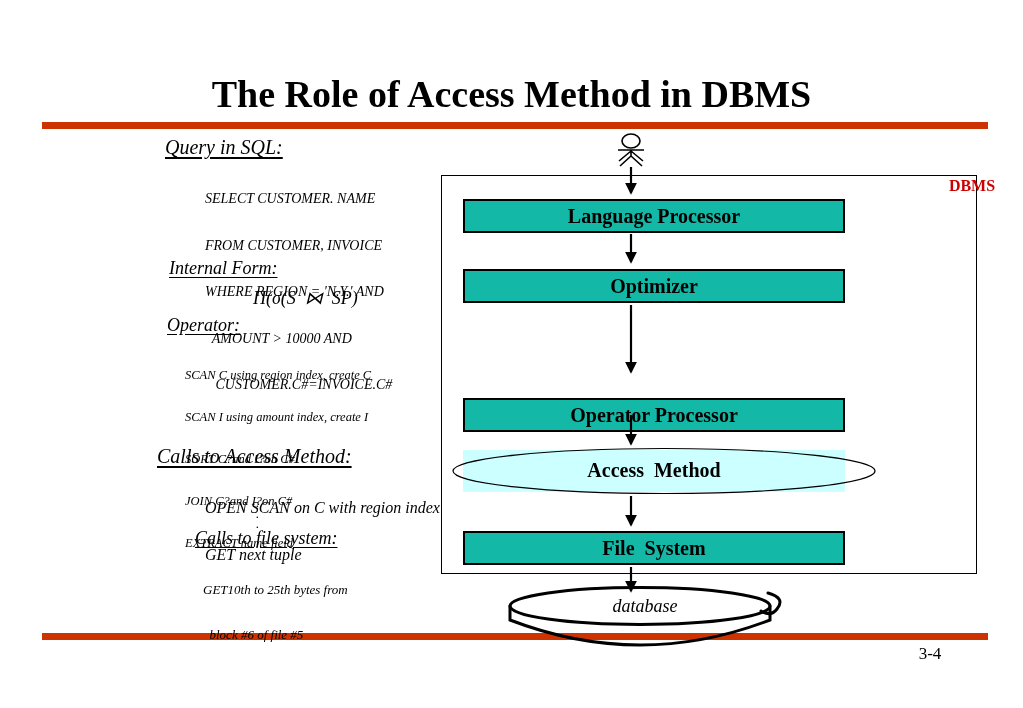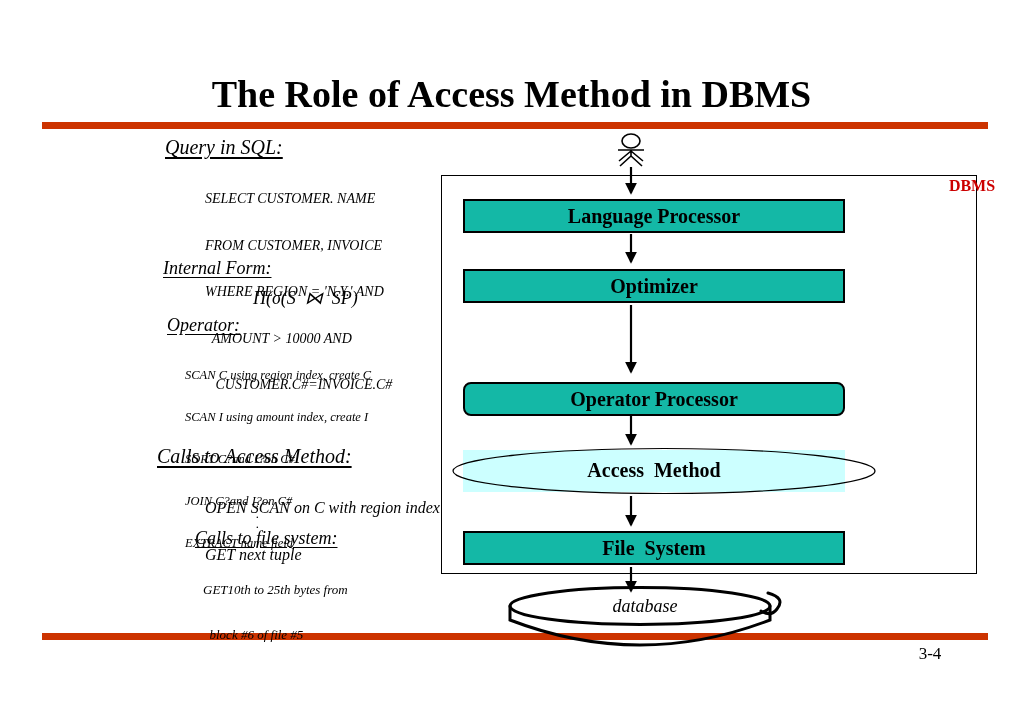--- a/index.html
+++ b/index.html
@@ -32,21 +32,21 @@
   .dbms-container { left:441px; top:175px; width:536px; height:399px; border:1.5px solid #000; box-sizing:border-box; }
   .dbms-label { left:901px; top:177px; width:62px; text-align:center; color:#CC0000; font-weight:bold; font-size:16px;margin-left:40px; }
 
   .pbox {
     left:463px; width:382px; height:34px; border:2.5px solid #000; box-sizing:border-box;
     background:#14b8a6; display:flex; align-items:center; justify-content:center;
     font-weight:bold; font-size:20px; white-space:pre;
   }
   .box-lp  { top:199px; }
   .box-opt { top:269px; }
-  .box-op  { top:382px;border-radius:8px; }
+  .box-op  { top:398px; }
   .box-fs  { top:531px; }
 
   .am-fill  { left:463px; top:450px; width:382px; height:42px; background:#CCFFFF; }
   .am-label { left:463px; top:459px; width:382px; text-align:center; font-weight:bold; font-size:20px; white-space:pre; z-index:6; }
 
   .db-label  { left:560px; top:596px; width:170px; text-align:center; font-style:italic; font-size:18px; z-index:6; }
   .page-num  { left:895px; top:644px; width:70px; text-align:center; font-size:17px; }
 
   .overlay { position:absolute; left:0; top:0; z-index:5; pointer-events:none; }
 </style>
@@ -61,21 +61,21 @@
 
   <div class="abs heading h-lg" style="left:165px; top:136px;">Query in SQL:</div>
   <div class="abs code query-block">
     <div>SELECT CUSTOMER. NAME</div>
     <div>FROM CUSTOMER, INVOICE</div>
     <div>WHERE REGION = 'N.Y.' AND</div>
     <div>  AMOUNT &gt; 10000 AND</div>
     <div>   CUSTOMER.C#=INVOICE.C#</div>
   </div>
 
-  <div class="abs heading h-md" style="left:163px; top:258px;">Internal Form:</div>
+  <div class="abs heading h-md" style="left:169px; top:258px;">Internal Form:</div>
   <div class="abs formula">Π(σ(S  ⋈  SP)</div>
 
   <div class="abs heading h-md" style="left:167px; top:315px;">Operator:</div>
   <div class="abs heading h-lg" style="left:157px; top:445px;">Calls to Access Method:</div>
 
   <div class="abs code op-block">
     <div>SCAN C using region index, create C</div>
     <div>SCAN I using amount index, create I</div>
     <div>SORT C?and I?on C#</div>
     <div>JOIN C?and I?on C#</div>

